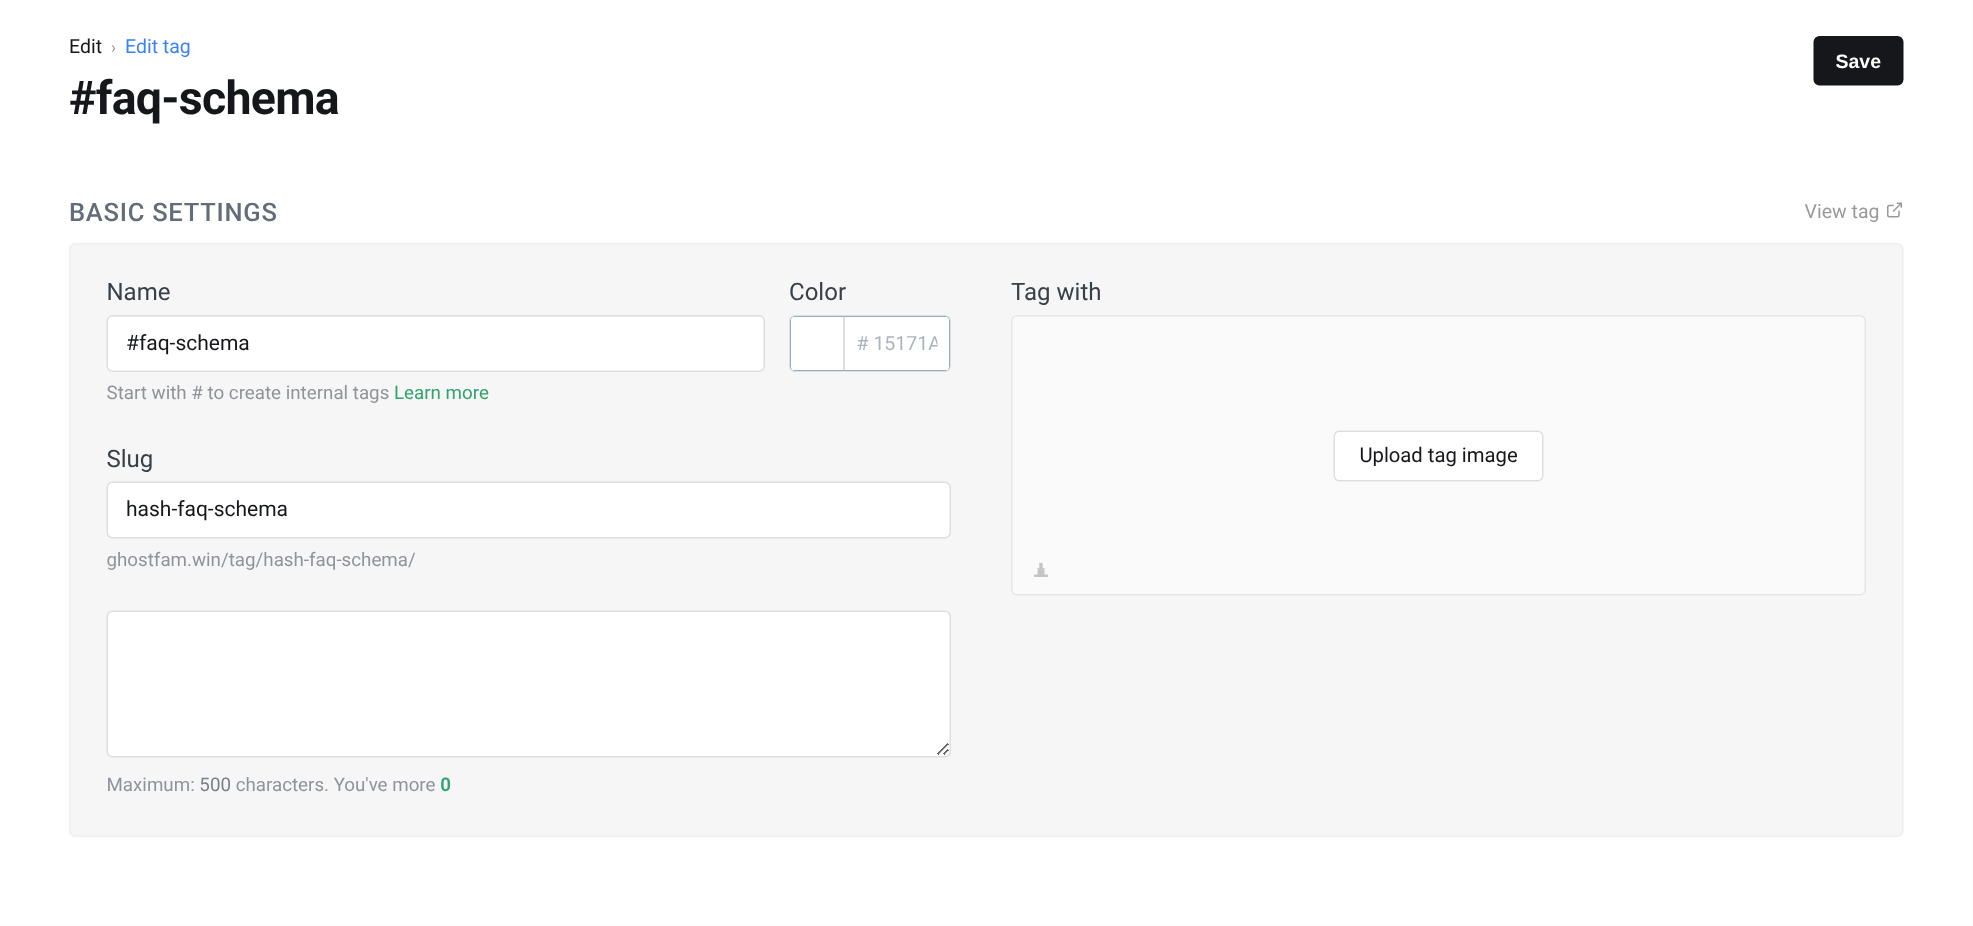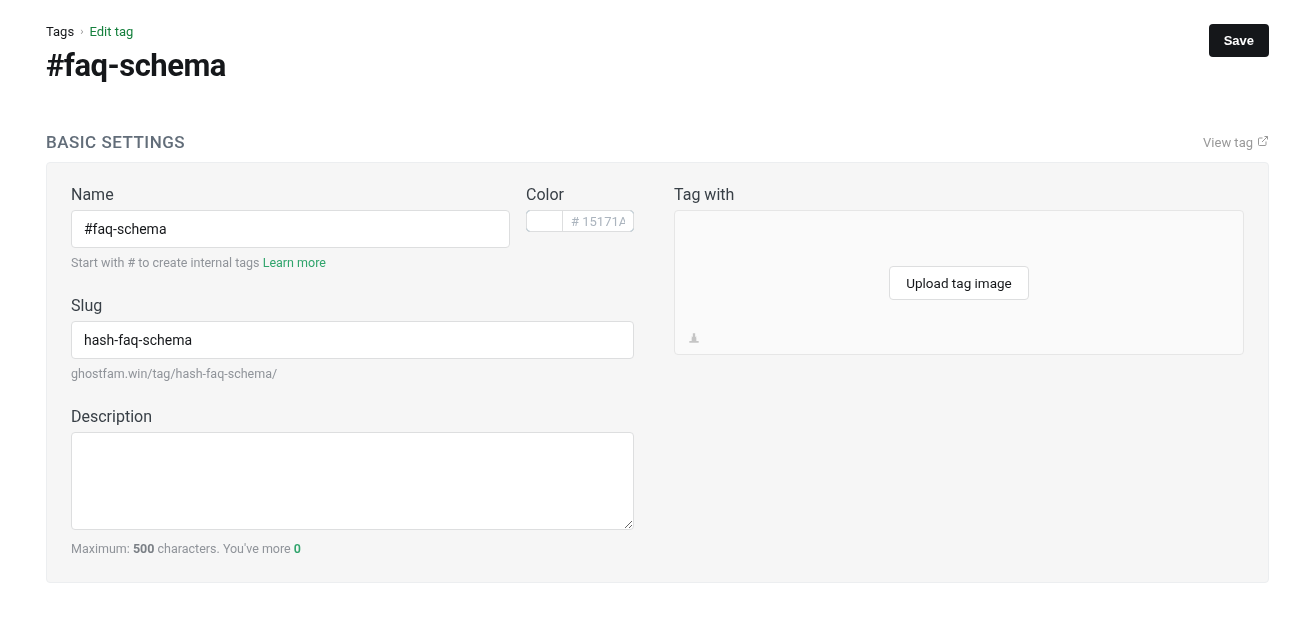--- a/index.html
+++ b/index.html
@@ -29,21 +29,21 @@
     .breadcrumb-link {
       color: #15171A;
       text-decoration: none;
       cursor: pointer;
     }
     .breadcrumb-sep {
       color: #999;
       font-size: 11px;
     }
     .breadcrumb-current {
-      color: #15803d;
+      color: #3b82f6;
     }
     .page-title {
       font-size: 31px;
       font-weight: 700;
       letter-spacing: -0.5px;
       color: #15171A;
     }
     .save-btn {
       background: #15171A;
       color: #fff;
@@ -131,21 +131,21 @@
       font-family: inherit;
     }
     .text-input::placeholder {
       color: #abb4be;
     }
     .color-wrap {
       display: flex;
       border: 1px solid #dddedf;
       border-radius: 4px;
       overflow: hidden;
-      height: 22px;
+      height: 38px;
       background: #0c4a6e;
     }
     .color-swatch {
       width: 36px;
       border-right: 1px solid #dddedf;
       background: #fff;
       cursor: pointer;
     }
     .color-hex {
       border: none;
@@ -165,42 +165,42 @@
       color: #90949a;
       margin-top: 7px;
     }
     .hint a {
       color: #30a46c;
       text-decoration: none;
       cursor: pointer;
     }
     .hint b {
       color: #7a7f85;
-      font-weight: 700;
+      font-weight: 400;
     }
     .hint .count {
       color: #30a46c;
       font-weight: 600;
     }
     .textarea {
       width: 100%;
       height: 98px;
       border: 1px solid #dddedf;
       background: #fff;
       border-radius: 4px;
       padding: 10px 12px;
       font-size: 14px;
       font-family: inherit;
       resize: both;
     }
     .upload-area {
       background: #fafafa;
       border: 1px solid #e6e6e6;
       border-radius: 4px;
-      height: 145px;
+      height: 187px;
       display: flex;
       align-items: center;
       justify-content: center;
       position: relative;
       margin-top: 0;
     }
     .upload-btn {
       background: #fff;
       border: 1px solid #dddedf;
       border-radius: 4px;
@@ -223,21 +223,21 @@
       height: 100%;
       fill: #c5c5c5;
     }
   </style>
 </head>
 <body>
 
 <div class="header-row">
   <div>
     <div class="breadcrumb">
-      <a class="breadcrumb-link">Tags</a>
+      <a class="breadcrumb-link">Edit</a>
       <span class="breadcrumb-sep">›</span>
       <span class="breadcrumb-current">Edit tag</span>
     </div>
     <h1 class="page-title">#faq-schema</h1>
   </div>
   <button class="save-btn">Save</button>
 </div>
 
 <div class="section-head">
   <div class="section-label">BASIC SETTINGS</div>
@@ -274,21 +274,20 @@
       </div>
     </div>
 
     <div class="form-group">
       <label class="label">Slug</label>
       <input type="text" class="text-input" value="hash-faq-schema" style="">
       <div class="hint">ghostfam.win/tag/hash-faq-schema/</div>
     </div>
 
     <div class="form-group">
-      <label class="label">Description</label>
       <textarea class="textarea" style=""></textarea>
       <div class="hint">
         <span>Maximum: </span><b>500</b><span> characters. You've more </span><span class="count">0</span>
       </div>
     </div>
 
   </div>
 
   <div class="col-right">
     <div class="form-group">

